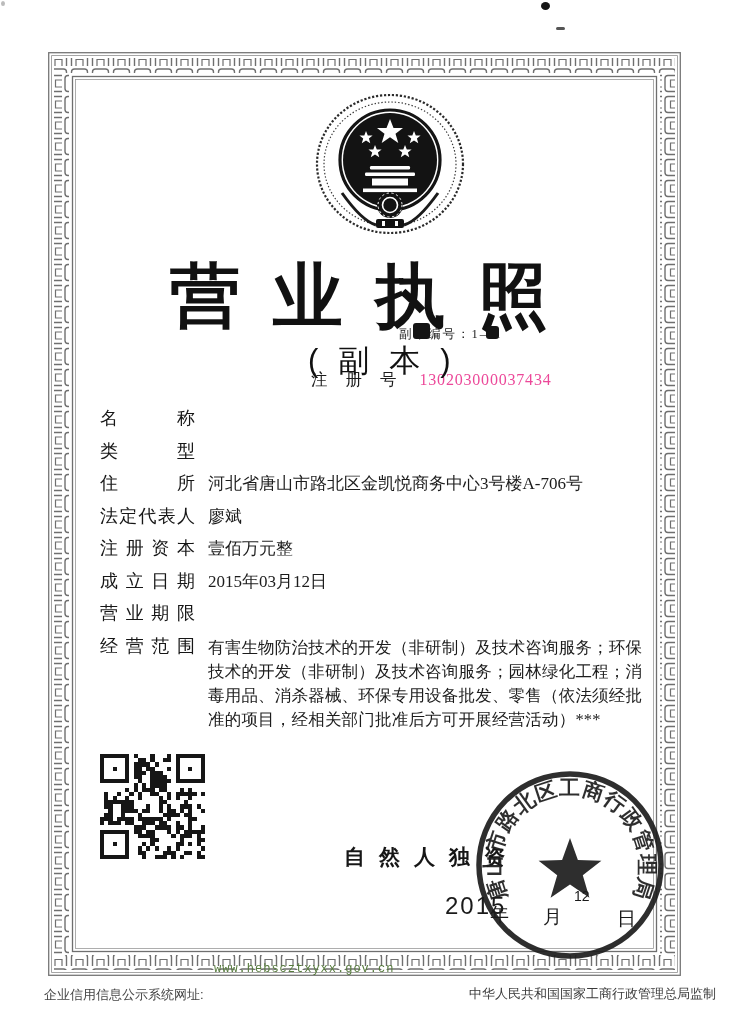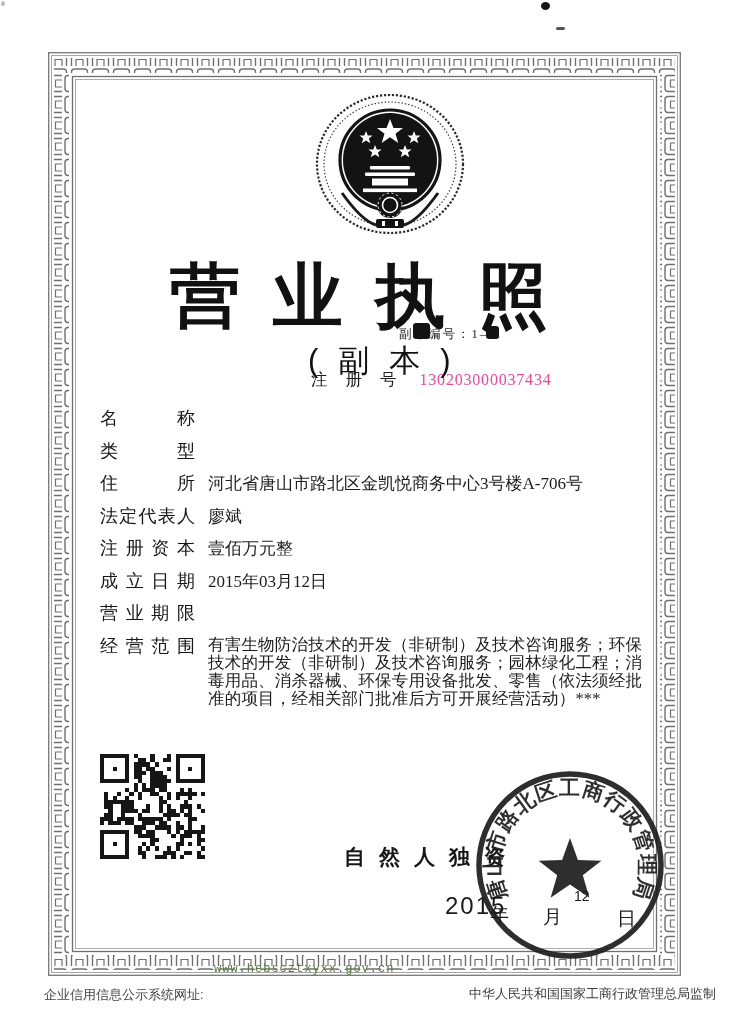--- a/index.html
+++ b/index.html
@@ -31,21 +31,21 @@
   .regno-label{font-size:16.5px;letter-spacing:18px;color:#1c1c1c;}
   .regno-value{font-size:16px;letter-spacing:.8px;margin-left:5px;color:#ec4899;}
   
   .fields{position:absolute;left:100px;top:408px;width:560px;}
   .frow{display:flex;align-items:flex-start;margin-bottom:11.5px;}
   .flabel{
     width:95px;min-width:95px;margin-right:13px;display:flex;justify-content:space-between;
     font-family:"Liberation Sans", sans-serif;font-size:18px;line-height:21px;color:#161616;font-weight:500;
   }
   .fvalue{font-size:17px;line-height:21px;color:#1c1c1c;white-space:pre-line;}
-  .frow.scope .fvalue{font-size:16.5px;line-height:18px;letter-spacing:.2px;}
+  .frow.scope .fvalue{font-size:16.5px;line-height:24px;letter-spacing:.2px;}
   
   .qr{position:absolute;left:100px;top:754px;width:105px;height:105px;}
   
   .registry{
     position:absolute;left:344px;top:843px;font-family:"Liberation Sans", sans-serif;
     font-size:21px;font-weight:600;letter-spacing:14px;color:#161616;
   }
   .d-year{position:absolute;left:437px;top:892px;font-size:24px;letter-spacing:2px;margin-left:8px;}
   .d-yunit{position:absolute;left:490px;top:902px;font-size:19px;}
   .d-munit{position:absolute;left:543px;top:904px;font-size:19px;}

